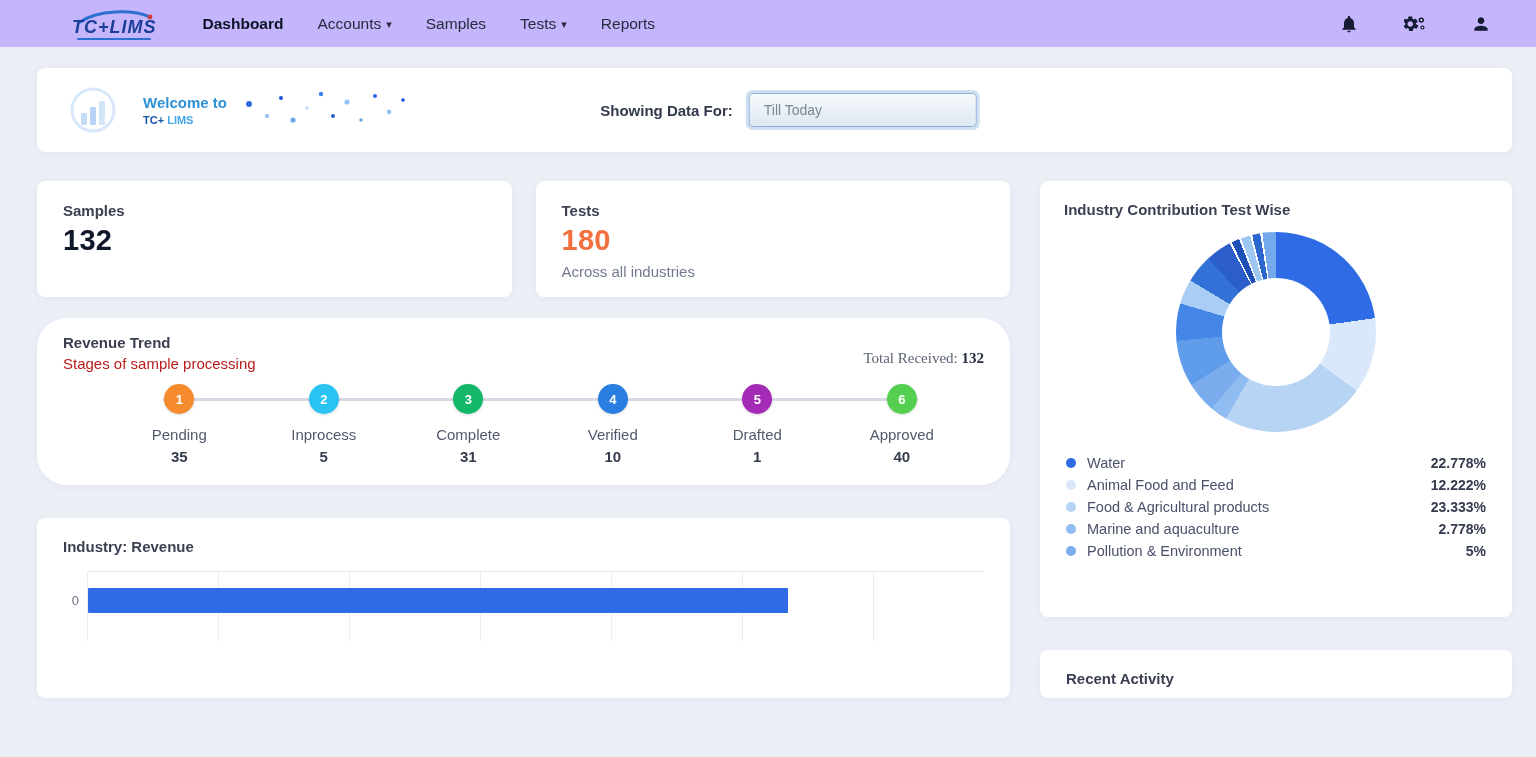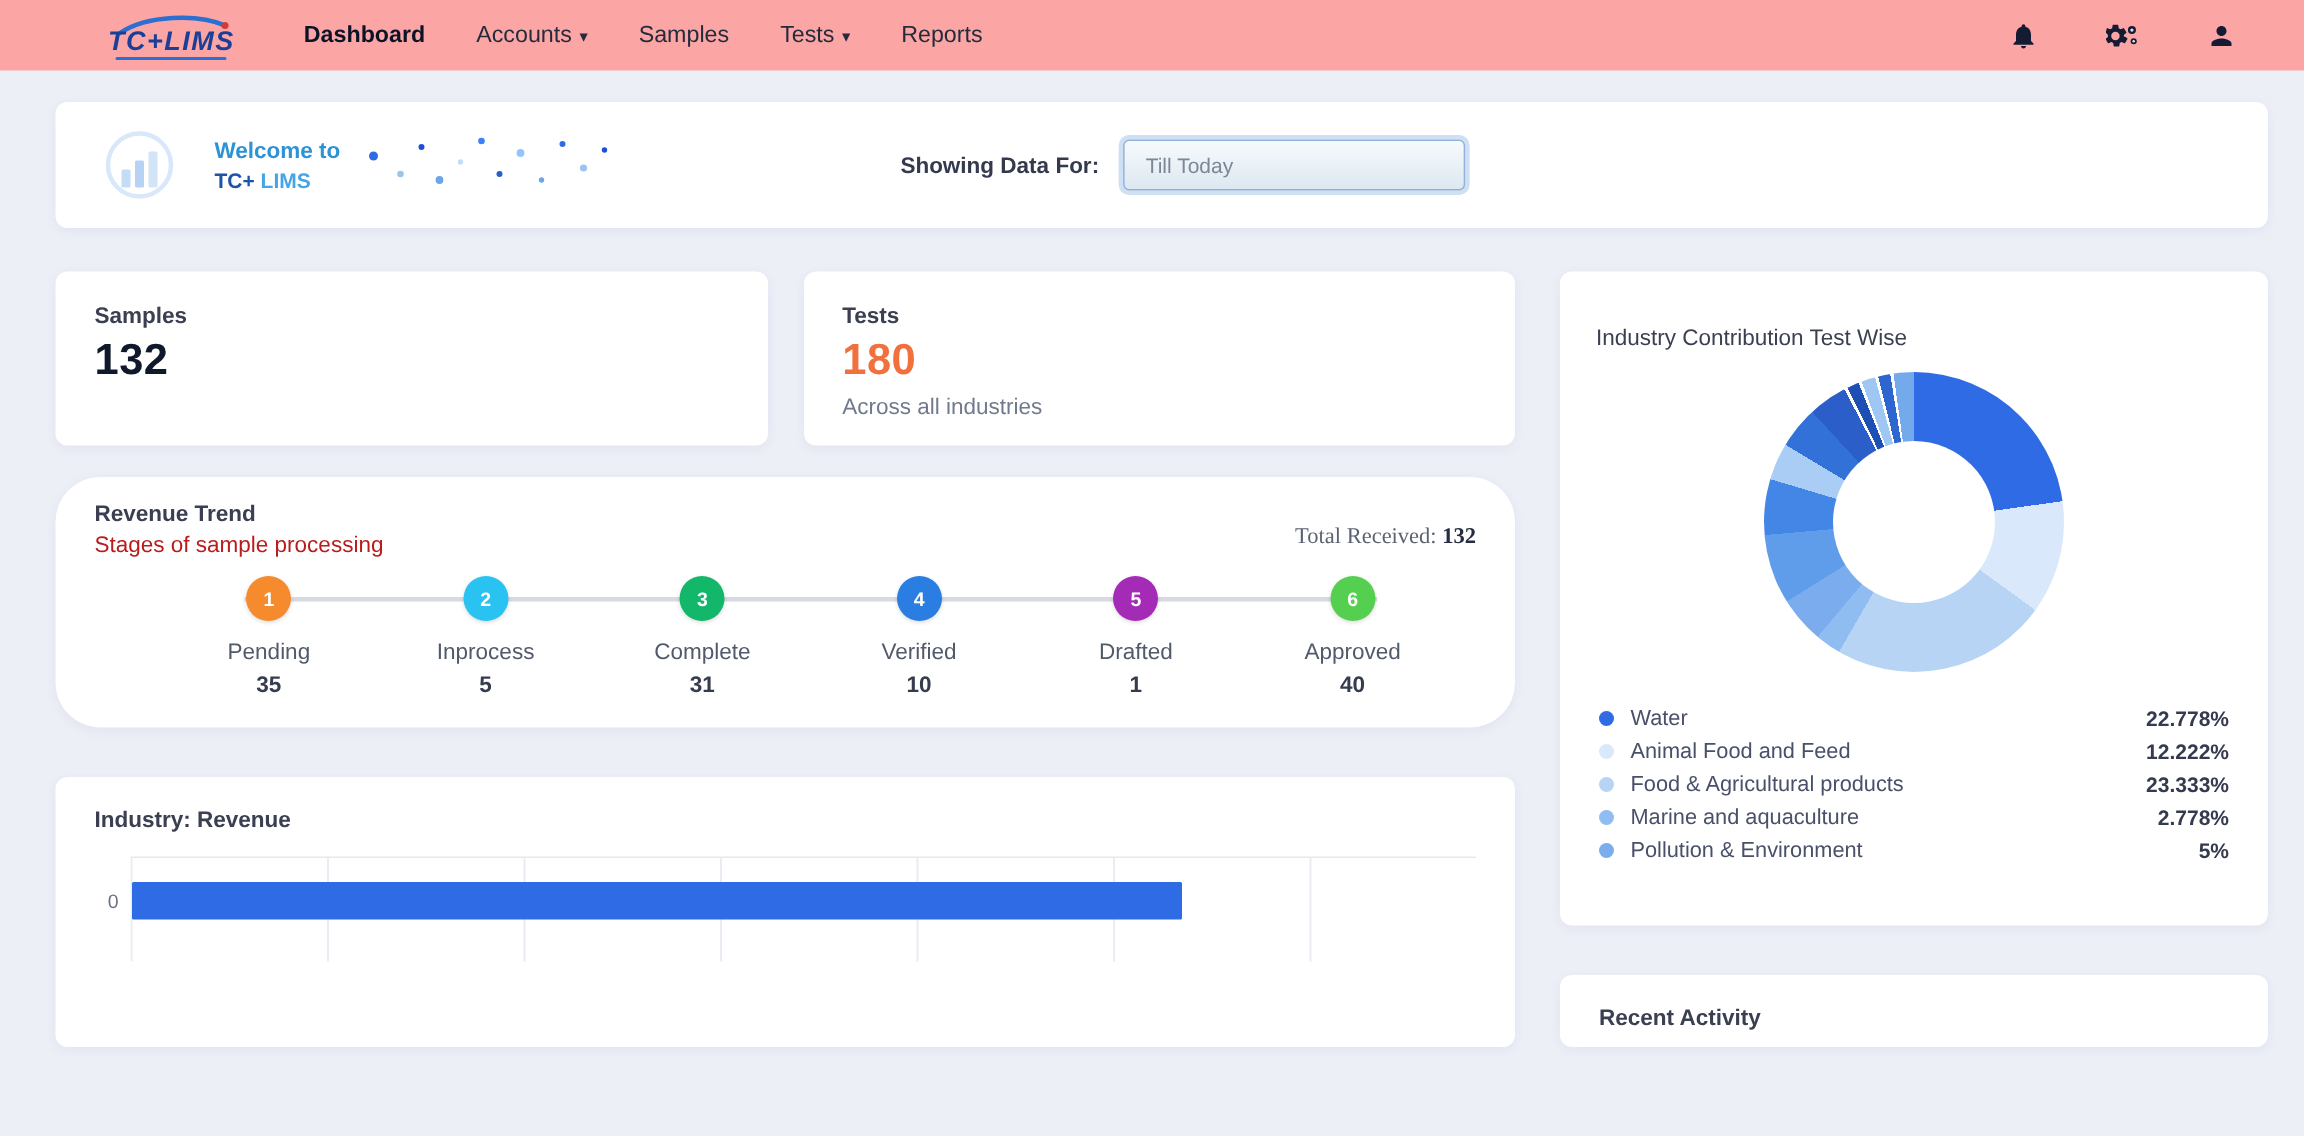--- a/index.html
+++ b/index.html
@@ -4,21 +4,21 @@
 <style>
   * { margin:0; padding:0; box-sizing:border-box; }
   html,body { width:1536px; height:757px; overflow:hidden; }
   body {
     font-family:"Liberation Sans", sans-serif;
     background:#edeff7;
     color:#3a3f51;
   }
   
   .navbar {
-    height:47px; background:#fca5a5; display:flex; align-items:center;
+    height:47px; background:#c4b5fd; display:flex; align-items:center;
     padding:0 44px 0 72px; position:relative;
   }
   .brand { display:flex; flex-direction:column; align-items:center; margin-right:46px; cursor:pointer; }
   .brand-swoosh { margin-bottom:-6px; }
   .brand-text { font-size:18px; font-weight:800; font-style:italic; color:#1b3f96; letter-spacing:1px; line-height:1; }
   .brand-underline { width:74px; height:2px; background:#2a6fd1; border-radius:2px; margin-top:2px; }
   .nav-links { display:flex; gap:34px; align-items:flex-end; }
   .nav-link { font-size:15.5px; color:#262b3c; text-decoration:none; display:flex; align-items:center; gap:5px; cursor:pointer; }
   .nav-link.active { font-weight:700; color:#0c1326; }
   .caret { font-size:11px; color:#262b3c; transform:translateY(1px); }
@@ -30,21 +30,21 @@
   .content { padding:21px 24px 0 37px; }
   .card {
     background:#ffffff; border-radius:8px;
     box-shadow:0 2px 8px rgba(40,60,120,0.06);
   }
   
   .welcome-card { height:84px; display:flex; align-items:center; padding:0 28px; position:relative; margin-right:0; }
   .welcome-graphic { opacity:.45; }
   .welcome-text { margin-left:16px; line-height:1.3; }
   .welcome-line1 { font-size:15px; font-weight:700; color:#2d93d6; }
-  .welcome-brand { font-size:14px; font-weight:800; }
+  .welcome-brand { font-size:11px; font-weight:800; }
   .welcome-brand .b1 { color:#1c55a8; }
   .welcome-brand .b2 { color:#45a5e6; font-weight:700; }
   .deco-dots { margin-left:14px; }
   .showing-group { position:absolute; left:50%; transform:translateX(-50%); margin-left:14px; display:flex; align-items:center; gap:16px; }
   .showing-label { font-size:15px; font-weight:700; color:#333a4e; }
   .range-select {
     width:228px; height:34px; display:flex; align-items:center; padding-left:14px;
     font-size:14px; color:#7c8694; font-weight:500; cursor:pointer;
     border:1px solid #8fb0d8; border-radius:4px;
     background:linear-gradient(#f7fafc,#dde8f1);
@@ -87,21 +87,21 @@
   .bar-ytick { width:24px; font-size:13px; color:#6b7280; text-align:right; padding-right:8px; margin-top:22px; }
   .bar-plot {
     flex:1; height:70px; border-top:1px solid #e5e8f0; position:relative;
     background-image:linear-gradient(to right,#e9ecf3 1px,transparent 1px);
     background-size:131px 100%;
   }
   .bar-rect { position:absolute; left:1px; top:16px; height:25px; background:#2e6be4; border-radius:1px; }
 
   
   .donut-card { height:436px; padding:20px 24px 0; }
-  .donut-title { font-size:15px; font-weight:400; color:#3a3f51;margin-top:16px; }
+  .donut-title { font-size:15px; font-weight:700; color:#3a3f51; }
   .donut-wrap { width:200px; height:200px; margin:14px auto 0; position:relative; }
   .donut { width:200px; height:200px; border-radius:50%; }
   .donut-hole { position:absolute; width:108px; height:108px; border-radius:50%; background:#fff; top:46px; left:46px; }
   .legend { margin-top:20px; }
   .legend-row { display:flex; align-items:center; padding:3px 2px; font-size:14.5px; color:#49516a; }
   .legend-dot { width:10px; height:10px; border-radius:50%; margin-right:11px; flex:0 0 auto; }
   .legend-val { margin-left:auto; font-weight:700; color:#343b4e; font-size:14px; }
 
   
   .activity-card { margin-top:33px; flex:1; padding:20px 26px 0; }

